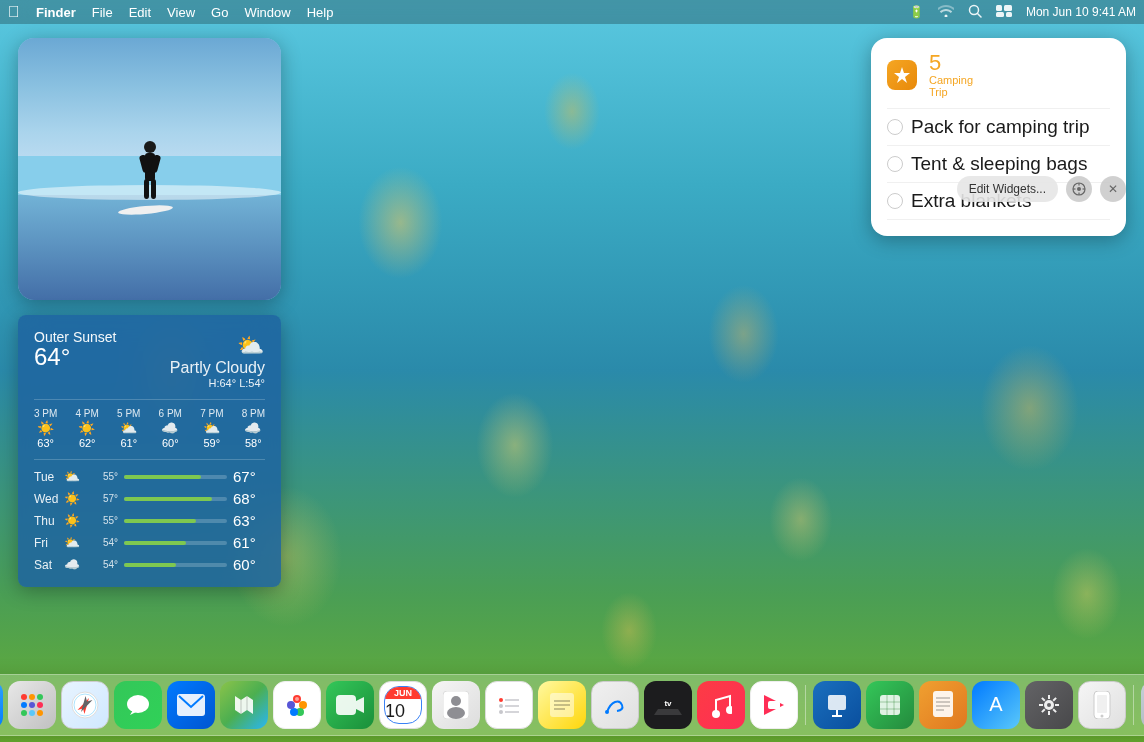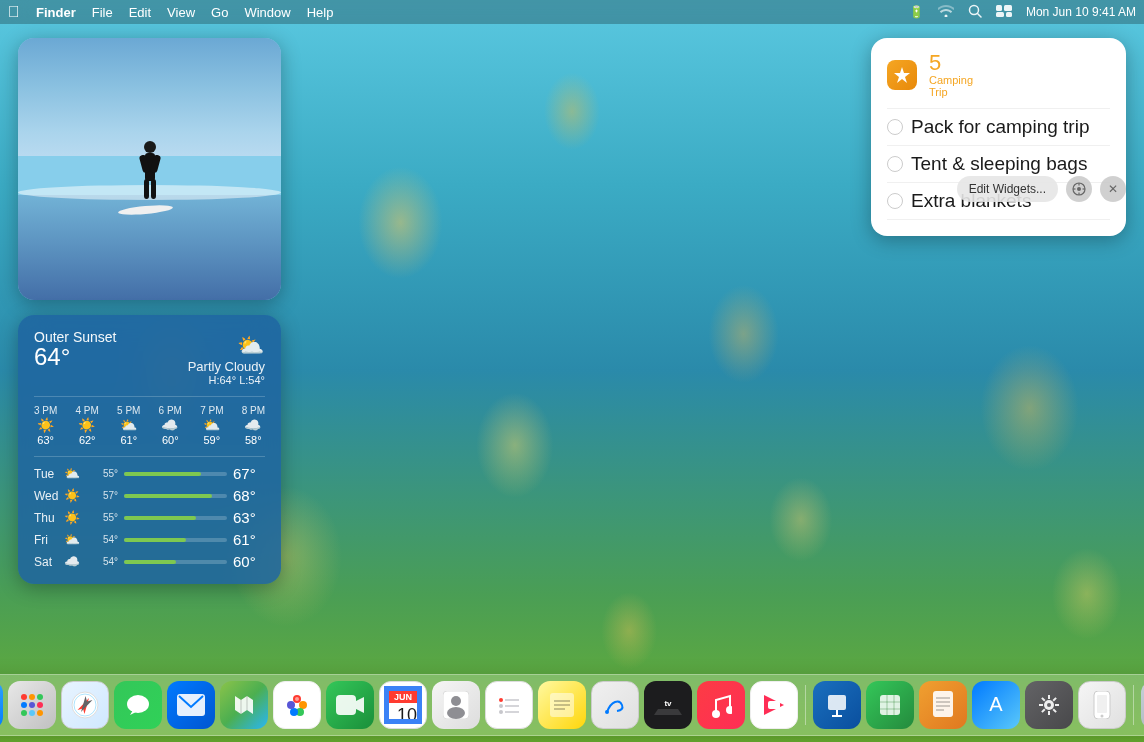--- a/index.html
+++ b/index.html
@@ -116,41 +116,41 @@
 
     
     #weather-widget {
       position: absolute;
       top: 315px;
       left: 18px;
       width: 263px;
       background: rgba(30, 100, 160, 0.85);
       backdrop-filter: blur(15px);
       -webkit-backdrop-filter: blur(15px);
-      border-radius: 16px;
+      border-radius: 8px;
       padding: 14px 16px;
       color: white;
       box-shadow: 0 4px 20px rgba(0,0,0,0.3);
     }
     .weather-location {
       font-size: 14px;
       font-weight: 500;
       opacity: 0.95;
     }
     .weather-temp {
       font-size: 24px;
       font-weight: 400;
       line-height: 1;
     }
     .weather-condition-block {
       text-align: right;
       margin-top: 4px;
     }
     .weather-condition-text {
-      font-size: 13px;
+      font-size: 16px;
       opacity: 0.9;
     }
     .weather-hi-lo {
       font-size: 11px;
       opacity: 0.9;
     }
     .weather-hourly {
       display: flex;
       justify-content: space-between;
       margin-top: 10px;
@@ -624,21 +624,21 @@
   </div>
 
   <div class="dock-item" style="background:linear-gradient(135deg,#34c759,#1a8f3a);">
     <svg width="28" height="20" viewBox="0 0 28 20">
       <rect x="0" y="0" width="20" height="20" rx="4" fill="white" opacity="0.9"></rect>
       <polygon points="20,6 28,2 28,18 20,14" fill="white" opacity="0.9"></polygon>
     </svg>
   </div>
 
   <div class="dock-item" style="background:white;border:1px solid #ddd;">
-    <div style="display:flex;flex-direction:column;align-items:flex-end;width:38px;height:38px;border-radius:0;overflow:hidden;border:5px solid #3b82f6;">
+    <div style="display:flex;flex-direction:column;align-items:flex-start;width:38px;height:38px;border-radius:15px;overflow:hidden;border:1px solid #3b82f6;">
       <div style="background:#ff3b30;color:white;width:100%;text-align:center;font-size:9px;font-weight:600;padding:1px 0;">JUN</div>
       <div style="font-size:18px;font-weight:300;color:#1a1a1a;line-height:1.4;">10</div>
     </div>
   </div>
 
   <div class="dock-item" style="background:linear-gradient(135deg,#f5f5f5,#ddd);">
     <svg width="26" height="28" viewBox="0 0 26 28">
       <rect width="26" height="28" rx="4" fill="white" stroke="#ddd"></rect>
       <circle cx="13" cy="10" r="5" fill="#8e8e93"></circle>
       <ellipse cx="13" cy="22" rx="9" ry="6" fill="#8e8e93"></ellipse>

